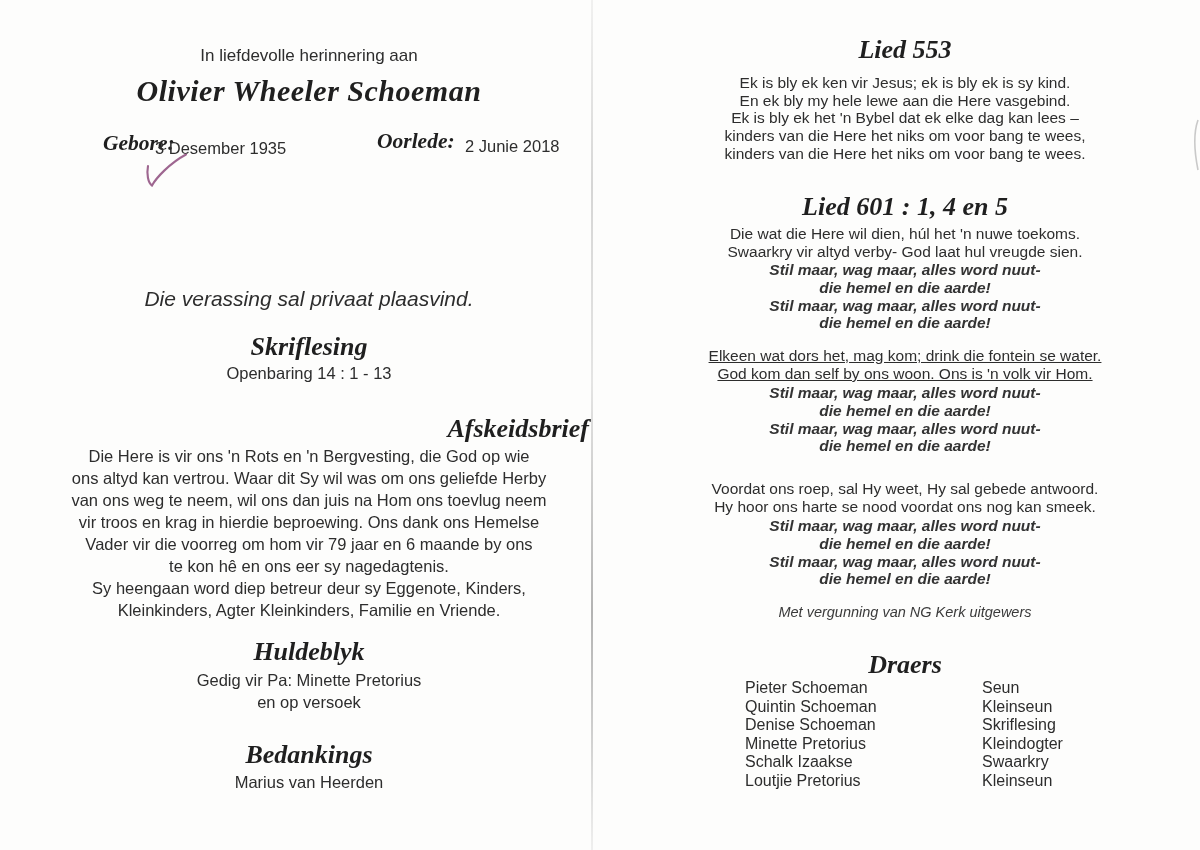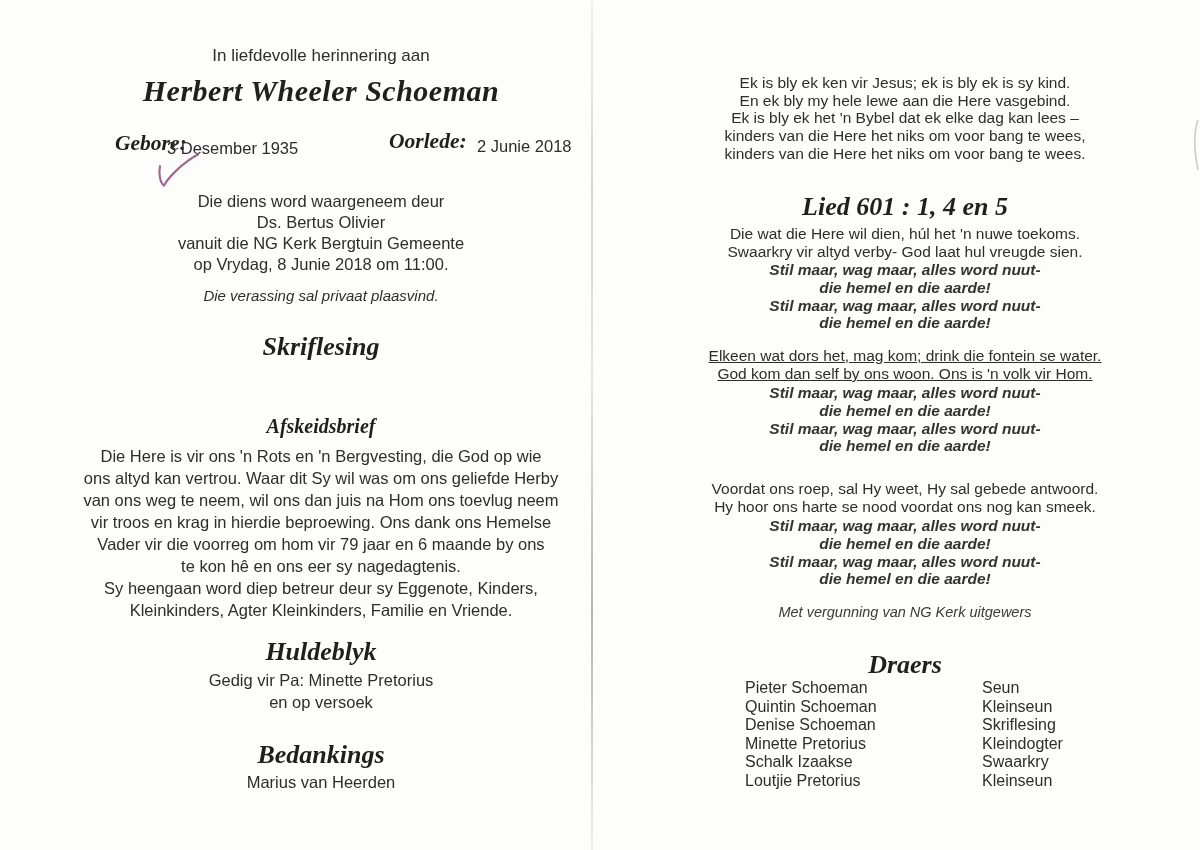--- a/index.html
+++ b/index.html
@@ -5,44 +5,44 @@
   html, body { margin: 0; padding: 0; background: #e8e8e8; }
   .sheet {
     position: relative;
     width: 1200px; height: 850px;
     background: #fdfdfc;
     overflow: hidden;
     font-family: "Liberation Sans", "DejaVu Sans", sans-serif;
     color: #2d2d2d;
   }
   .page { position: absolute; top: 0; height: 850px; }
-  .page-left  { left: 16px; width: 665px; }
+  .page-left  { left: 4px; width: 665px; }
   .page-right { left: 592px; width: 608px; }
   .abs { position: absolute; }
   .center { text-align: center; width: 100%; }
   .pre { white-space: pre-line; }
   .h-serif {
     font-family: "Liberation Serif", "DejaVu Serif", serif;
     font-style: italic; font-weight: bold;
     color: #1f1f1f; margin: 0; line-height: 1.1;
   }
   
   .lwrap { position: absolute; left: 25px; width: 560px; }
   
   .rwrap { position: absolute; left: 33px; width: 560px; }
 
   .intro        { top: 46px;  font-size: 17px; }
   .name-title   { top: 74px;  font-size: 30px; letter-spacing: .5px; }
   .date-label   { font-size: 21.5px; }
   .date-value   { font-size: 16.5px; }
   .svc-block    { top: 191px; font-size: 16.5px; line-height: 21px; }
-  .svc-note     { top: 287px; font-size: 15px; font-style: italic; }
+  .svc-note     { top: 287px; font-size: 21px; font-style: italic; }
   .h-skrif      { top: 333px; font-size: 26px; }
   .skrif-text   { top: 364px; font-size: 16.5px; }
-  .h-afskeid    { top: 415px; font-size: 20px; }
+  .h-afskeid    { top: 415px; font-size: 26px; text-align: right; }
   .afskeid-par  { top: 445px; font-size: 16.5px; line-height: 22px; }
   .h-hulde      { top: 638px; font-size: 26px; font-style: italic; }
   .hulde-lines  { top: 670px; font-size: 16.5px; line-height: 21.5px; }
   .h-bedank     { top: 741px; font-size: 26px; }
   .bedank-text  { top: 773px; font-size: 16.5px; }
 
   .h-lied553    { top: 36px;  font-size: 26px; }
   .l553-lines   { top: 74px;  font-size: 15.5px; line-height: 17.7px; }
   .h-lied601    { top: 193px; font-size: 26px; }
   .v1           { top: 225px; font-size: 15.5px; line-height: 18px; }
@@ -71,40 +71,37 @@
 </style>
 </head>
 <body>
 
 <div class="sheet">
 
   <section class="page page-left">
 
     <div class="lwrap abs intro center">In liefdevolle herinnering aan</div>
 
-    <h1 class="lwrap abs name-title center h-serif">Herbert Wheeler Schoeman</h1>
+    <h1 class="lwrap abs name-title center h-serif">Olivier Wheeler Schoeman</h1>
 
     <span class="abs h-serif date-label" style="left:67px; top:132px;margin-left:32px;">Gebore:</span>
     <span class="abs date-value" style="left:151px; top:139px;">3 Desember 1935</span>
 
     <span class="abs h-serif date-label" style="left:373px; top:130px;">Oorlede:</span>
     <span class="abs date-value" style="left:461px; top:137px;">2 Junie 2018</span>
 
     <svg class="checkmark-svg" width="52" height="38" viewBox="0 0 52 38">
       <path d="M11,13 C9.5,21 11,30 15,32.5 C19,25 33,10 49,1.5" fill="none" stroke="#8d4b7d" stroke-width="2.1" stroke-linecap="round" opacity="0.85"></path>
     </svg>
 
-    <div class="lwrap abs svc-block center pre">Die diens word waargeneem deur
-Ds. Bertus Olivier
-vanuit die NG Kerk Bergtuin Gemeente
-op Vrydag, 8 Junie 2018 om 11:00.</div>
 
     <div class="lwrap abs svc-note center">Die verassing sal privaat plaasvind.</div>
 
     <h2 class="lwrap abs h-skrif center h-serif">Skriflesing</h2>
+    <div class="lwrap abs skrif-text center">Openbaring 14 : 1 - 13</div>
 
     <h2 class="lwrap abs h-afskeid center h-serif">Afskeidsbrief</h2>
     <div class="lwrap abs afskeid-par center pre">Die Here is vir ons 'n Rots en 'n Bergvesting, die God op wie
 ons altyd kan vertrou. Waar dit Sy wil was om ons geliefde Herby
 van ons weg te neem, wil ons dan juis na Hom ons toevlug neem
 vir troos en krag in hierdie beproewing. Ons dank ons Hemelse
 Vader vir die voorreg om hom vir 79 jaar en 6 maande by ons
 te kon hê en ons eer sy nagedagtenis.
 Sy heengaan word diep betreur deur sy Eggenote, Kinders,
 Kleinkinders, Agter Kleinkinders, Familie en Vriende.</div>
@@ -115,20 +112,21 @@
 
     <h2 class="lwrap abs h-bedank center h-serif">Bedankings</h2>
     <div class="lwrap abs bedank-text center">Marius van Heerden</div>
 
   </section>
 
   <div class="fold"></div>
 
   <section class="page page-right">
 
+    <h2 class="rwrap abs h-lied553 center h-serif">Lied 553</h2>
     <div class="rwrap abs l553-lines center pre">Ek is bly ek ken vir Jesus; ek is bly ek is sy kind.
 En ek bly my hele lewe aan die Here vasgebind.
 Ek is bly ek het 'n Bybel dat ek elke dag kan lees –
 kinders van die Here het niks om voor bang te wees,
 kinders van die Here het niks om voor bang te wees.</div>
 
     <h2 class="rwrap abs h-lied601 center h-serif">Lied 601 : 1, 4 en 5</h2>
 
     <div class="rwrap abs v1 center pre">Die wat die Here wil dien, húl het 'n nuwe toekoms.
 Swaarkry vir altyd verby- God laat hul vreugde sien.</div>

